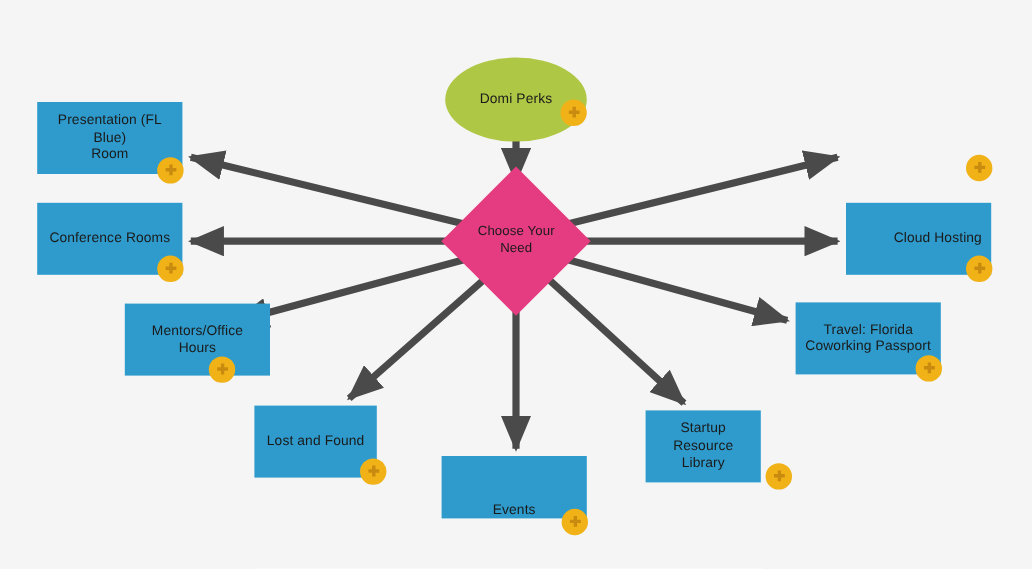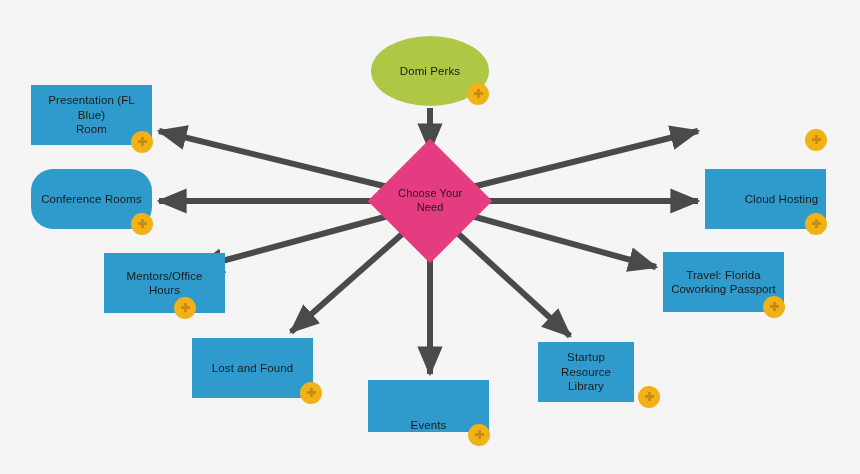--- a/index.html
+++ b/index.html
@@ -98,21 +98,21 @@
       <line x1="452" y1="228" x2="570" y2="336"></line>
 
       <line x1="468" y1="215" x2="656" y2="267"></line>
 
       <line x1="480" y1="201" x2="698" y2="201"></line>
 
       <line x1="468" y1="188" x2="698" y2="131"></line>
     </g>
   </svg>
 
-  <div class="node start" style="left:371px; top:36px; width:118px; height:70px;">
+  <div class="node start" style="left:371px; top:48px; width:118px; height:70px;">
     <span class="label">Domi Perks</span>
   </div>
   <div class="badge" style="left:467px; top:83px;">
     <svg width="13" height="13" viewBox="0 0 13 13">
         <path d="M5.1 1 h2.8 v3.1 h3.1 v2.8 h-3.1 v3.1 h-2.8 v-3.1 h-3.1 v-2.8 h3.1 z" fill="#c98a10"></path>
       </svg>
   </div>
 
   <div class="node decision" style="left:386px; top:157px; width:88px; height:88px;">
     <span class="label">Choose Your Need</span>
@@ -121,39 +121,39 @@
   <div class="node box" style="left:31px; top:85px; width:121px; height:60px;justify-content:center;">
     <span class="label">Presentation (FL Blue)
 Room</span>
   </div>
   <div class="badge" style="left:131px; top:131px;">
     <svg width="13" height="13" viewBox="0 0 13 13">
         <path d="M5.1 1 h2.8 v3.1 h3.1 v2.8 h-3.1 v3.1 h-2.8 v-3.1 h-3.1 v-2.8 h3.1 z" fill="#c98a10"></path>
       </svg>
   </div>
 
-  <div class="node box" style="left:31px; top:169px; width:121px; height:60px;border-radius:22px;">
+  <div class="node box" style="left:31px; top:169px; width:121px; height:60px;">
     <span class="label">Conference Rooms</span>
   </div>
   <div class="badge" style="left:131px; top:213px;">
     <svg width="13" height="13" viewBox="0 0 13 13">
         <path d="M5.1 1 h2.8 v3.1 h3.1 v2.8 h-3.1 v3.1 h-2.8 v-3.1 h-3.1 v-2.8 h3.1 z" fill="#c98a10"></path>
       </svg>
   </div>
 
   <div class="node box" style="left:68px; top:253px; width:121px; height:60px;margin-left:36px;">
     <span class="label">Mentors/Office Hours</span>
   </div>
   <div class="badge" style="left:174px; top:297px;">
     <svg width="13" height="13" viewBox="0 0 13 13">
         <path d="M5.1 1 h2.8 v3.1 h3.1 v2.8 h-3.1 v3.1 h-2.8 v-3.1 h-3.1 v-2.8 h3.1 z" fill="#c98a10"></path>
       </svg>
   </div>
 
-  <div class="node box" style="left:192px; top:338px; width:121px; height:60px;justify-content:center;">
+  <div class="node box" style="left:212px; top:338px; width:102px; height:60px;justify-content:center;">
     <span class="label">Lost and Found</span>
   </div>
   <div class="badge" style="left:300px; top:382px;">
     <svg width="13" height="13" viewBox="0 0 13 13">
         <path d="M5.1 1 h2.8 v3.1 h3.1 v2.8 h-3.1 v3.1 h-2.8 v-3.1 h-3.1 v-2.8 h3.1 z" fill="#c98a10"></path>
       </svg>
   </div>
 
   <div class="node box" style="left:368px; top:380px; width:121px; height:52px;align-items:flex-end;">
     <span class="label">Events</span>

